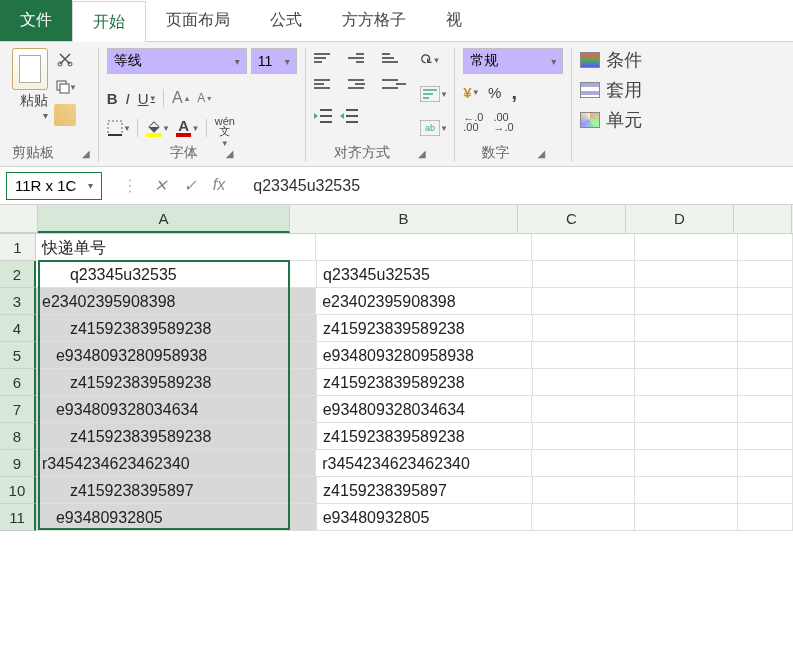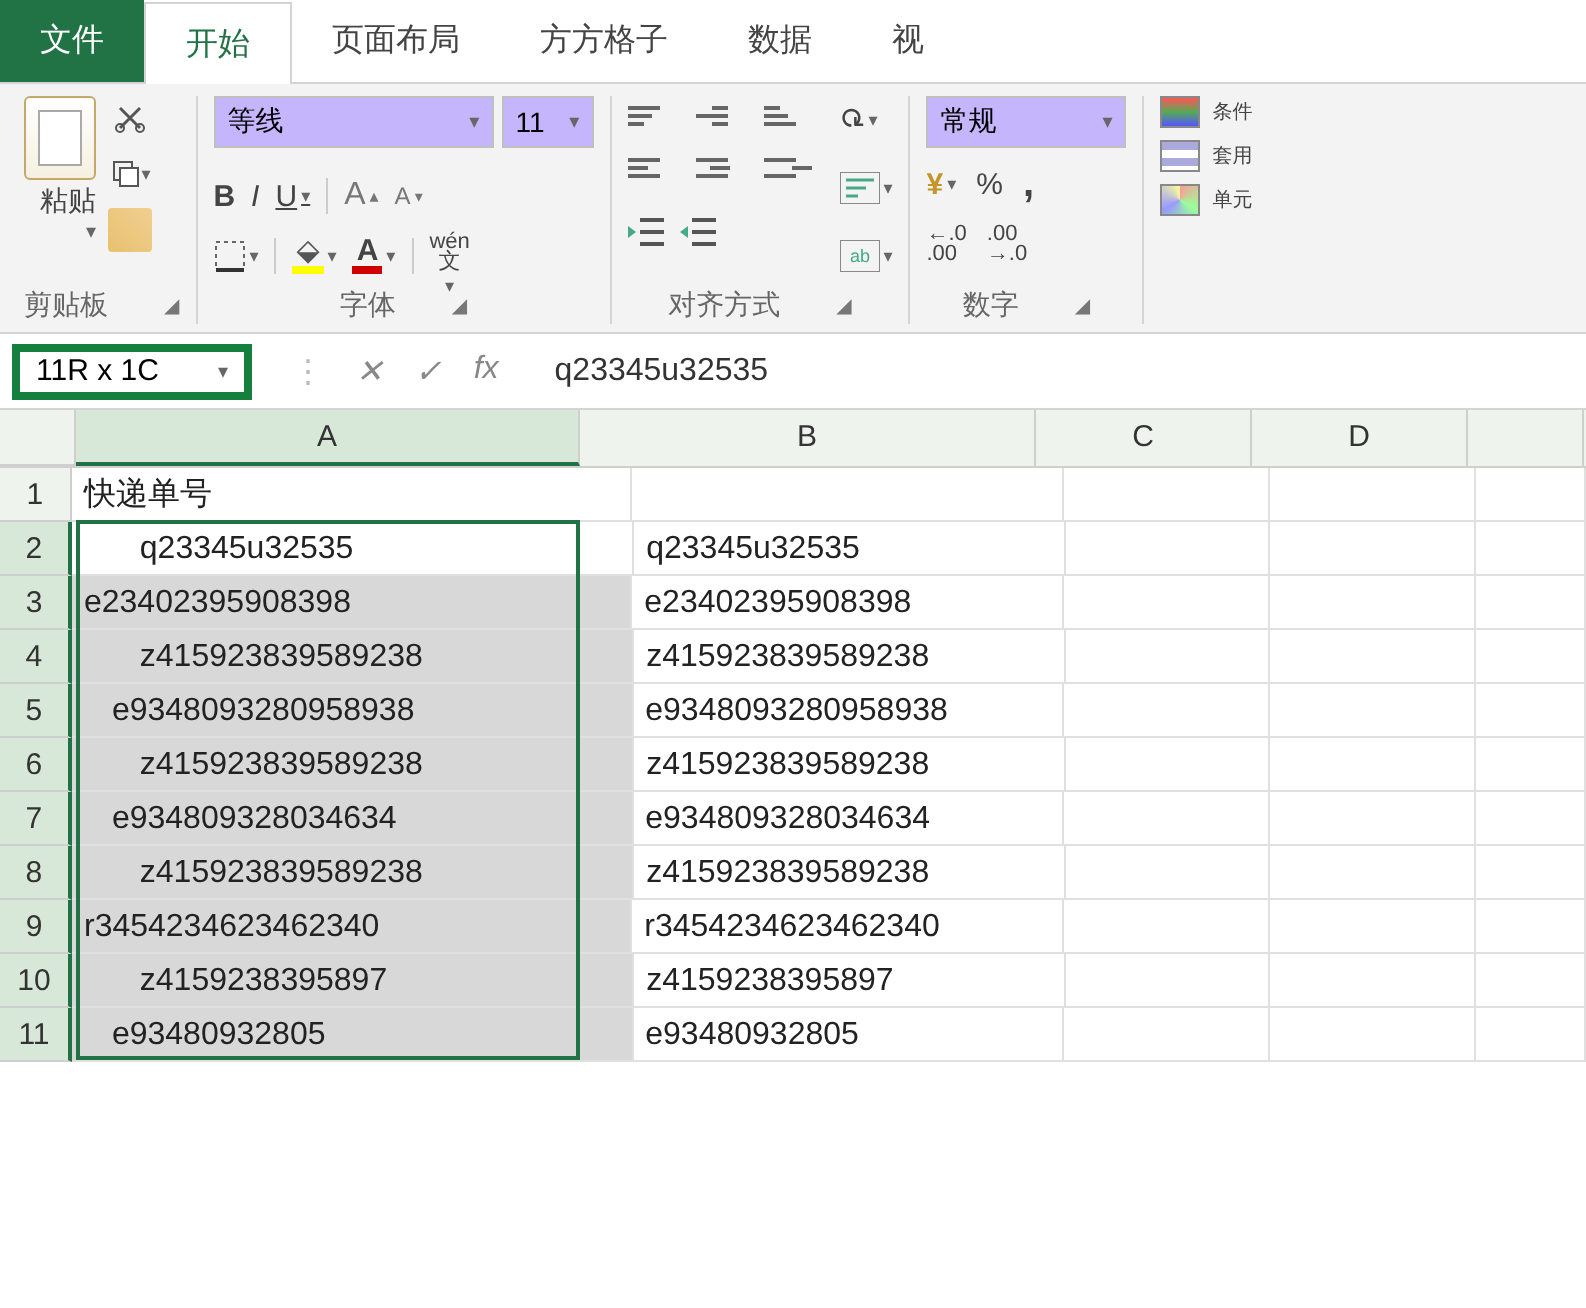--- a/index.html
+++ b/index.html
@@ -44,26 +44,26 @@
 .ruby { font-size:11px; text-align:center; line-height:10px;flex-direction:column; }
 
 .align-grid { display:grid; grid-template-columns:repeat(3,24px); gap:6px 10px; }
 .align-btn { cursor:pointer; display:flex; flex-direction:column; gap:2px; justify-content:center; height:20px; }
 .align-btn span { height:2px; background:#666; }
 
 .num-col { display:flex; flex-direction:column; gap:6px; }
 .num-row { display:flex; gap:10px; align-items:center; }
 
 .styles-col { display:flex; flex-direction:column; gap:8px; }
-.style-btn { display:flex; align-items:center; gap:6px; cursor:pointer; font-size:10px; color:#444; }
+.style-btn { display:flex; align-items:center; gap:6px; cursor:pointer; font-size:18px; color:#444; }
 .style-swatch { width:20px; height:16px; border:1px solid #888; }
 
 
 .fbar { display:flex; align-items:center; border-bottom:1px solid #d4d4d4; height:38px; background:#fff; }
-.name-box { width:120px; border:4px solid #15803d; margin:4px 6px; height:28px; display:flex; align-items:center; padding:0 8px; font-size:15px; cursor:text; }
+.name-box { width:96px; border:1px solid #15803d; margin:4px 6px; height:28px; display:flex; align-items:center; padding:0 8px; font-size:15px; cursor:text; }
 .name-box .dd { margin-left:auto; color:#666; font-size:10px; }
 .fbar-btns { display:flex; gap:16px; padding:0 14px; color:#888; font-size:16px; }
 .fbar-btn { cursor:pointer; font-style:italic; }
 .fx { font-style:italic; }
 .formula-input { flex:1; padding:0 14px; font-size:16px; color:#333; }
 
 
 .sheet { position:relative; }
 .col-headers { display:flex; background:#eef3ee; border-bottom:1px solid #cfcfcf; }
 .corner { width:38px; height:28px; border-right:1px solid #cfcfcf; border-bottom:1px solid #cfcfcf; background:#eef3ee; }
@@ -88,22 +88,22 @@
 
 .sel-border { position:absolute; border:2px solid #217346; pointer-events:none; }
 </style>
 </head>
 <body>
 
 <div class="menu-tabs">
   <div class="menu-tab file">文件</div>
   <div class="menu-tab active">开始</div>
   <div class="menu-tab">页面布局</div>
+  <div class="menu-tab">公式</div>
   <div class="menu-tab">方方格子</div>
-  <div class="menu-tab">数据</div>
   <div class="menu-tab">视</div>
 </div>
 
 <div class="ribbon">
 
   <div class="ribbon-group">
     <div class="group-body">
       <div class="big-paste">
         <div class="paste-icon"></div>
         <div class="lbl">粘贴</div>

